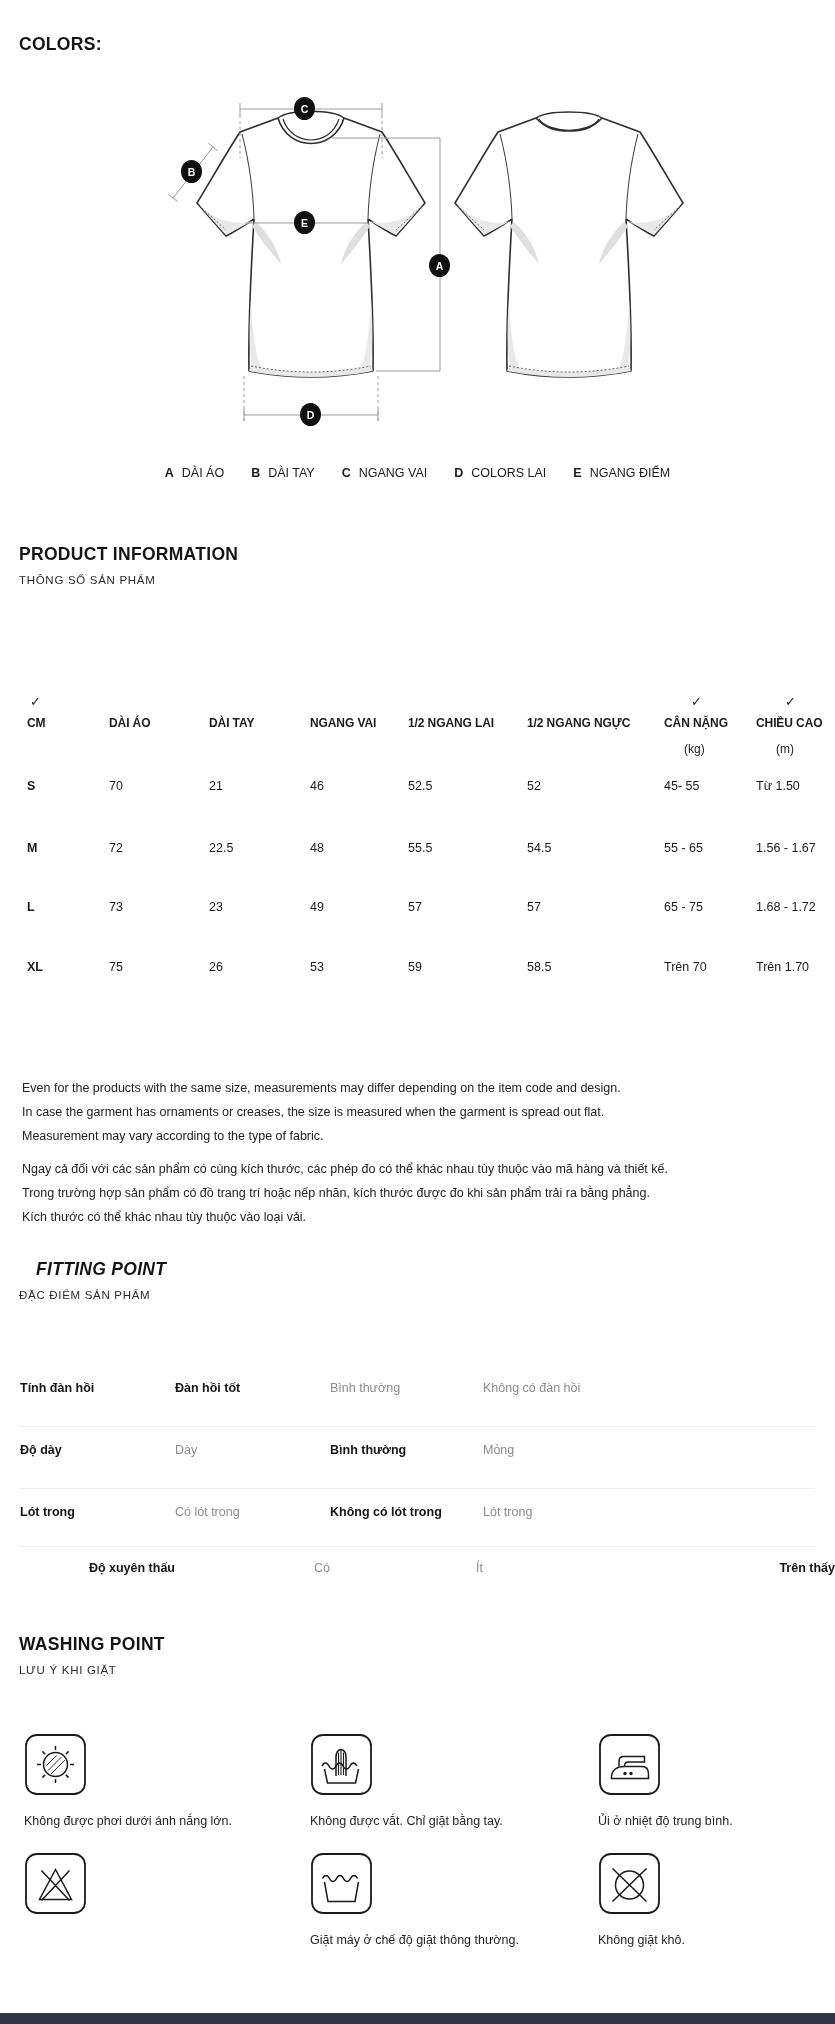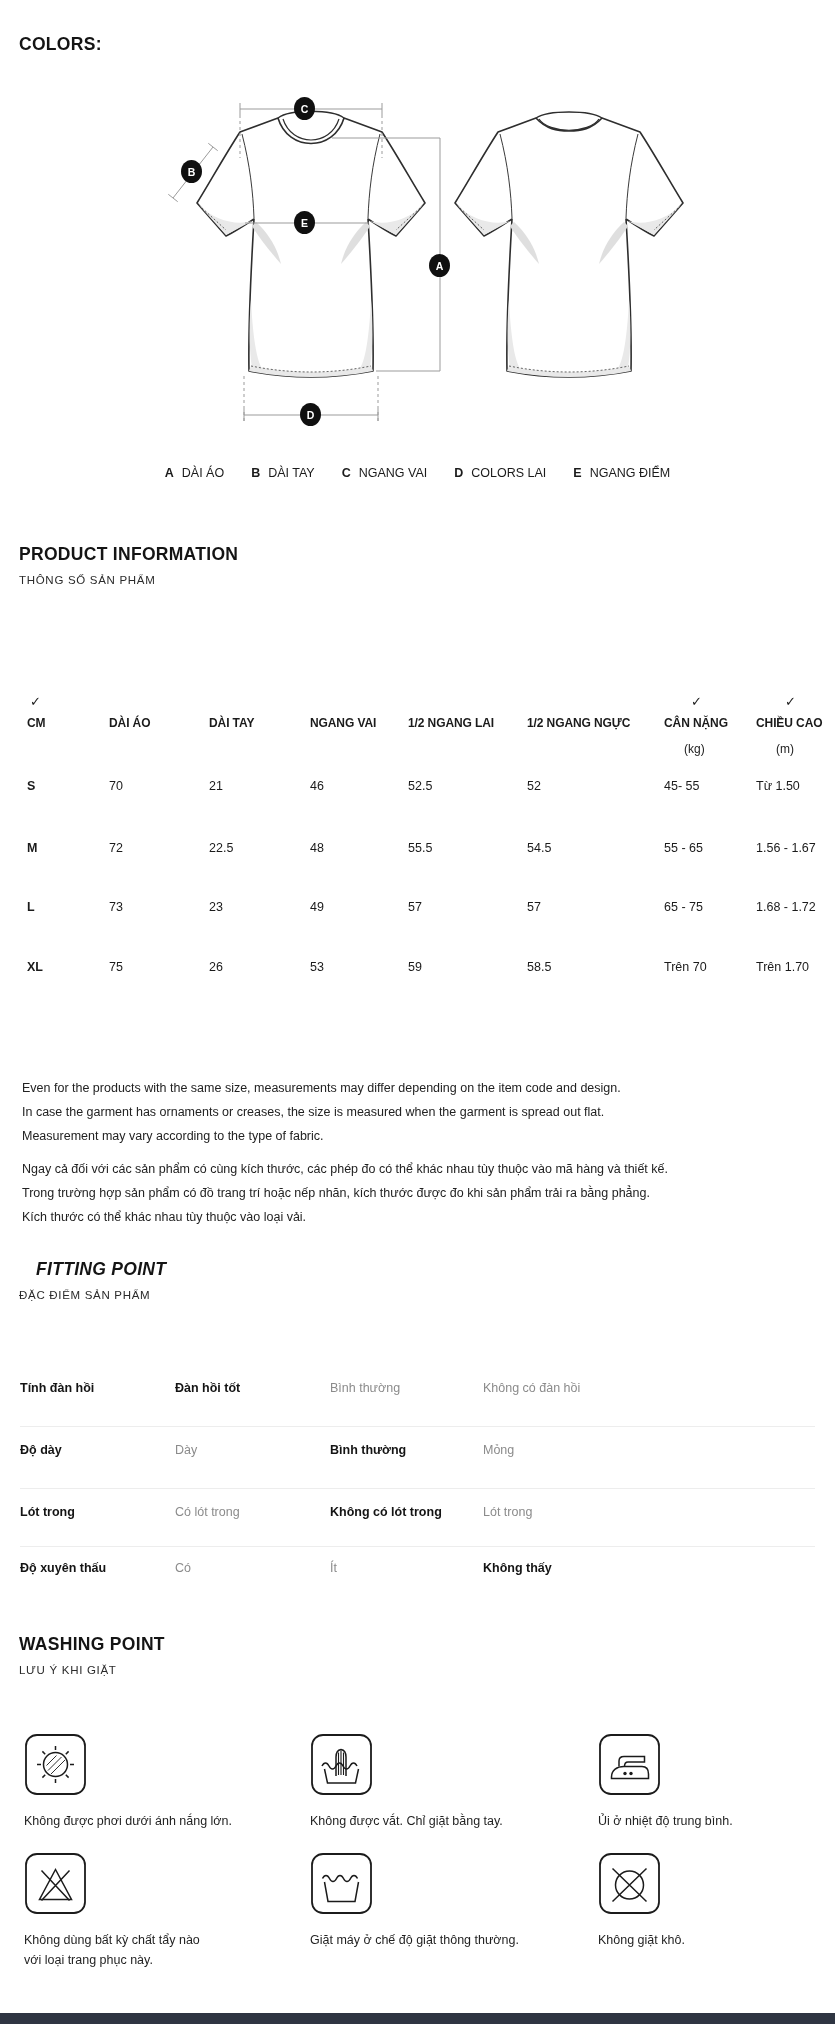--- a/index.html
+++ b/index.html
@@ -243,25 +243,25 @@
   <div class="opt">Mỏng</div>
 </div>
 <div class="divider" style="top:1488px;"></div>
 <div class="fit-row" style="top:1505px;">
   <div class="fit-label">Lót trong</div>
   <div class="opt">Có lót trong</div>
   <div class="sel">Không có lót trong</div>
   <div class="opt">Lót trong</div>
 </div>
 <div class="divider" style="top:1546px;"></div>
-<div class="fit-row" style="top:1561px;">
+<div class="fit-row" style="top:1561px;text-align:right;">
   <div class="fit-label">Độ xuyên thấu</div>
   <div class="opt">Có</div>
   <div class="opt">Ít</div>
-  <div class="sel">Không thấy</div>
+  <div class="sel">Trên thấy</div>
 </div>
 
 <div class="abs h1" style="top:1634px; left:19px;">WASHING POINT</div>
 <div class="abs sub" style="top:1664px; left:19px;">LƯU Ý KHI GIẶT</div>
 
 <div class="wash-cell" style="left:24px; top:1733px;">
   <svg class="wicon" width="63" height="63" viewBox="0 0 63 63">
     <rect x="2" y="2" width="59" height="59" rx="11" fill="none" stroke="#1b1b1b" stroke-width="1.8"></rect>
     <g stroke="#1b1b1b" stroke-width="1.5" fill="none">
       <circle cx="31.5" cy="31.5" r="12"></circle>
@@ -298,21 +298,20 @@
 </div>
 
 <div class="wash-cell narrow" style="left:24px; top:1852px;">
   <svg class="wicon" width="63" height="63" viewBox="0 0 63 63">
     <rect x="2" y="2" width="59" height="59" rx="11" fill="none" stroke="#1b1b1b" stroke-width="1.8"></rect>
     <g stroke="#1b1b1b" stroke-width="1.5" fill="none">
       <path d="M31.5,17.5 L15.5,47.5 L47.5,47.5 Z"></path>
       <path d="M17.5,18.5 L45.5,48.5 M45.5,18.5 L17.5,48.5"></path>
     </g>
   </svg>
-  <span class="cap">Không dùng bất kỳ chất tẩy nào với loại trang phục này.</span>
 </div>
 <div class="wash-cell" style="left:310px; top:1852px;">
   <svg class="wicon" width="63" height="63" viewBox="0 0 63 63">
     <rect x="2" y="2" width="59" height="59" rx="11" fill="none" stroke="#1b1b1b" stroke-width="1.8"></rect>
     <g stroke="#1b1b1b" stroke-width="1.5" fill="none">
       <path d="M12.5,26.5 c2,-4 5,-4 7,0 c2,4 5,4 7,0 c2,-4 5,-4 7,0 c2,4 5,4 7,0 c2,-4 5,-4 7,0"></path>
       <path d="M14.5,30 L18,49.5 L45,49.5 L48.5,30"></path>
     </g>
   </svg>
   <span class="cap">Giặt máy ở chế độ giặt thông thường.</span>

